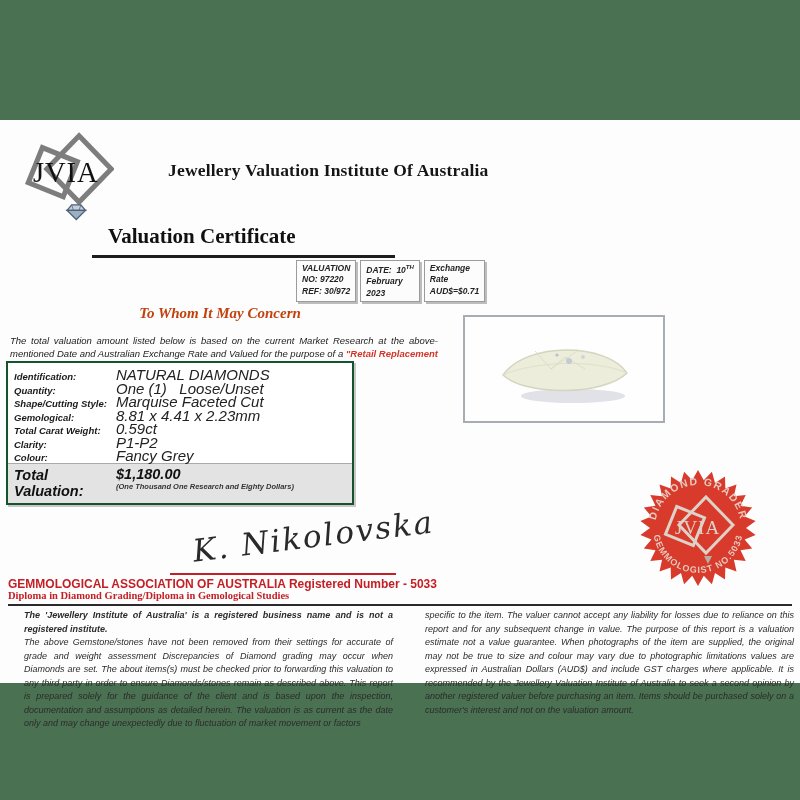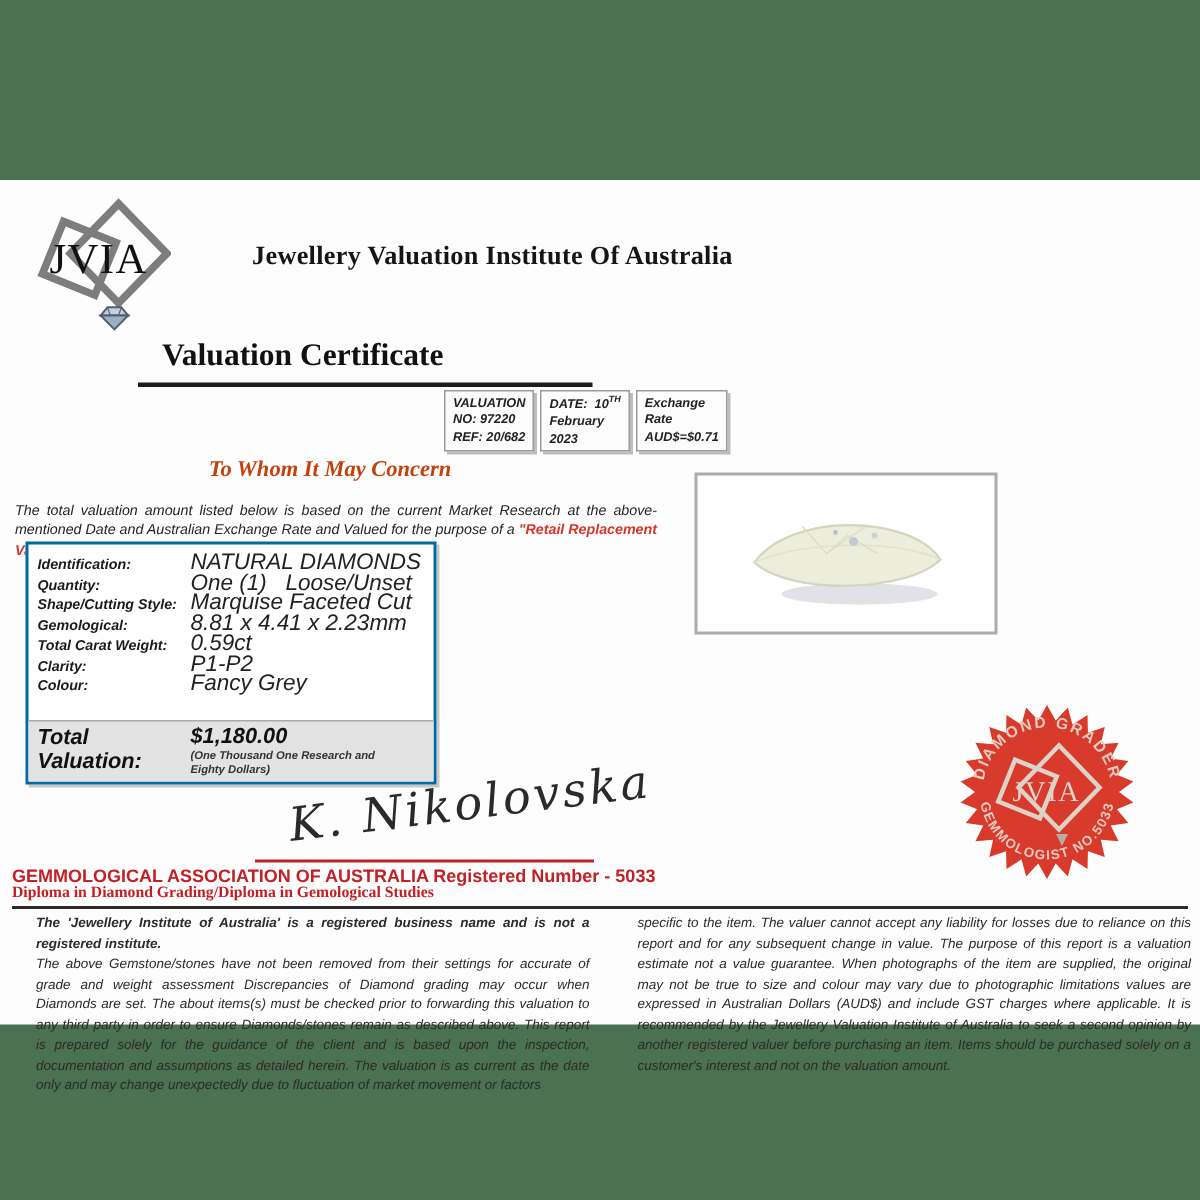--- a/index.html
+++ b/index.html
@@ -55,31 +55,31 @@
   .intro .red{color:#d2352a;font-weight:bold;}
 
   
   .photo-frame{
     left:463px;top:195px;width:202px;height:108px;
     border:2px solid #a7adb3;background:#fefefe;
   }
 
   
   .details{
-    left:17px;top:241px;width:274px;
-    border:2px solid #0369a1;background:#fff;
+    left:6px;top:241px;width:348px;
+    border:2px solid #14532d;background:#fff;
     box-shadow:2px 2px 0 rgba(120,120,120,.4);
     padding-top:3px;
   }
   .d-row{display:flex;align-items:baseline;height:13.5px;padding:0 6px;}
   .d-label{width:102px;font-size:9.5px;font-weight:bold;font-style:italic;color:#1a1a1a;flex:none;}
   .d-value{font-size:15px;font-style:italic;color:#222;white-space:pre-wrap;}
   .d-total{
     background:#e3e3e3;border-top:1px solid #aaa;
-    display:flex;align-items:flex-start;padding:3px 16px 4px 6px;margin-top:19px;
+    display:flex;align-items:flex-start;padding:3px 16px 4px 6px;margin-top:2px;
   }
   .d-total .t-label{width:102px;font-size:14.5px;font-weight:bold;font-style:italic;color:#111;flex:none;}
   .t-val .t-amount{font-size:14.5px;font-weight:bold;font-style:italic;color:#111;line-height:1.05;}
   .t-val .t-words{font-size:7.5px;font-weight:bold;font-style:italic;color:#333;}
 
   
   .sig-name{
     left:8px;top:429px;
     font-family:"Liberation Serif",serif;font-weight:bold;font-size:22px;color:var(--accent-red);
   }
@@ -122,21 +122,21 @@
   </svg>
 
   <div class="abs org-name">Jewellery Valuation Institute Of Australia</div>
 
   <div class="abs cert-title">Valuation Certificate</div>
   <div class="abs title-underline"></div>
 
   <div class="abs meta-stack">
     <div class="meta-box">
       <div>VALUATION NO: 97220</div>
-      <div>REF: 20/682</div>
+      <div>REF: 30/972</div>
     </div>
     <div class="meta-box">
       <span style="white-space:pre;">DATE:  </span><span>10</span><sup>TH</sup><span> February 2023</span>
     </div>
     <div class="meta-box">
       <div>Exchange Rate</div>
       <div>AUD$=$0.71</div>
     </div>
   </div>
 

